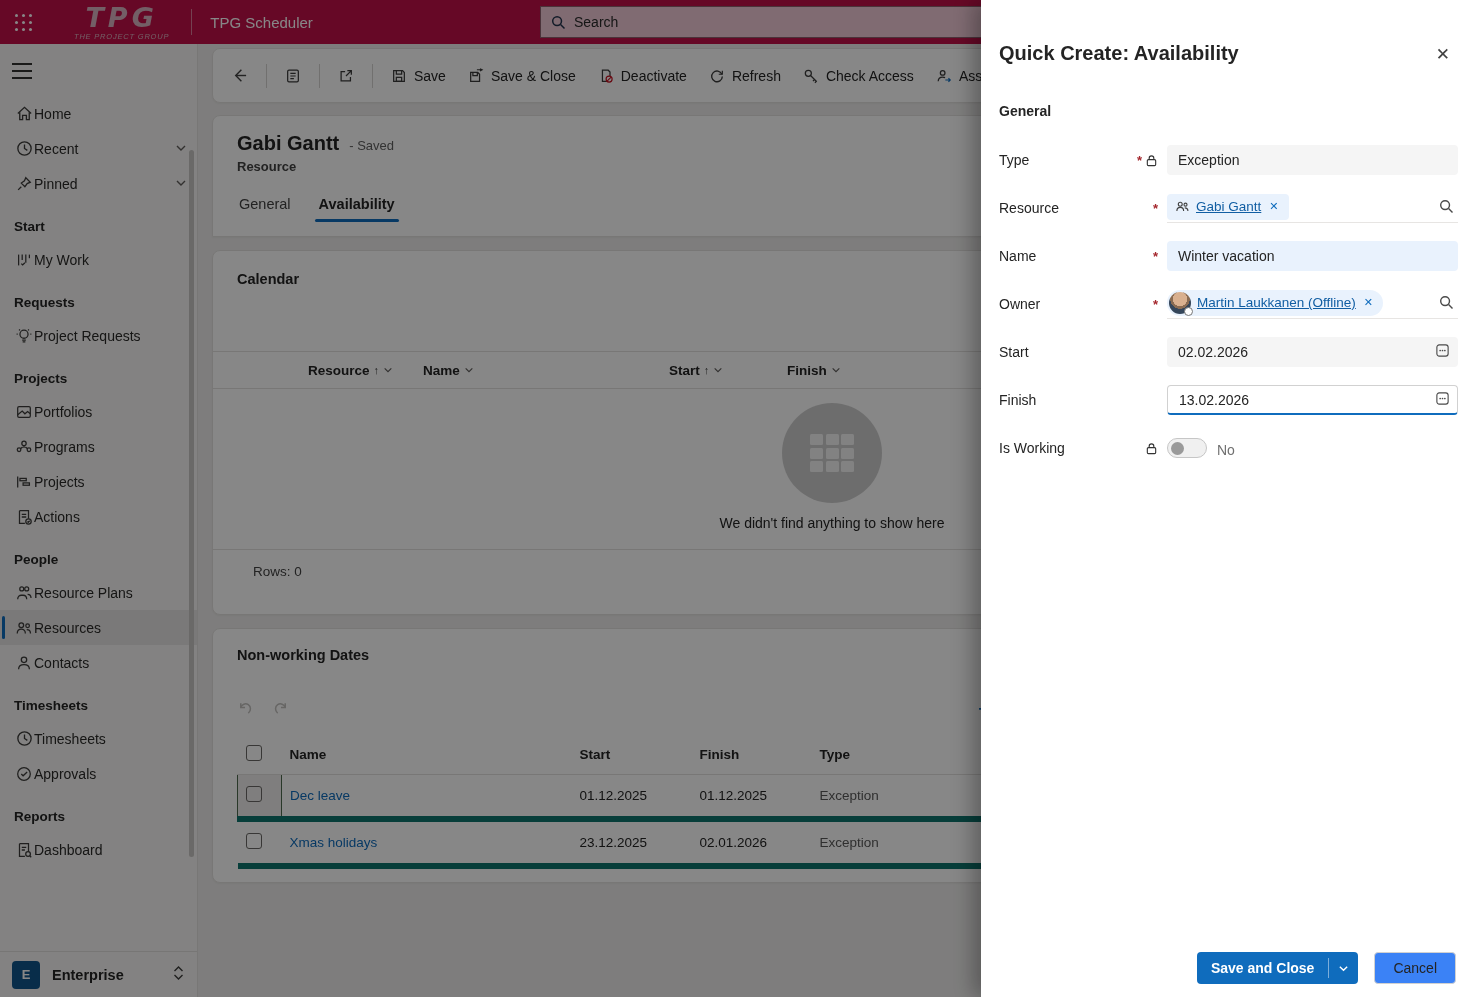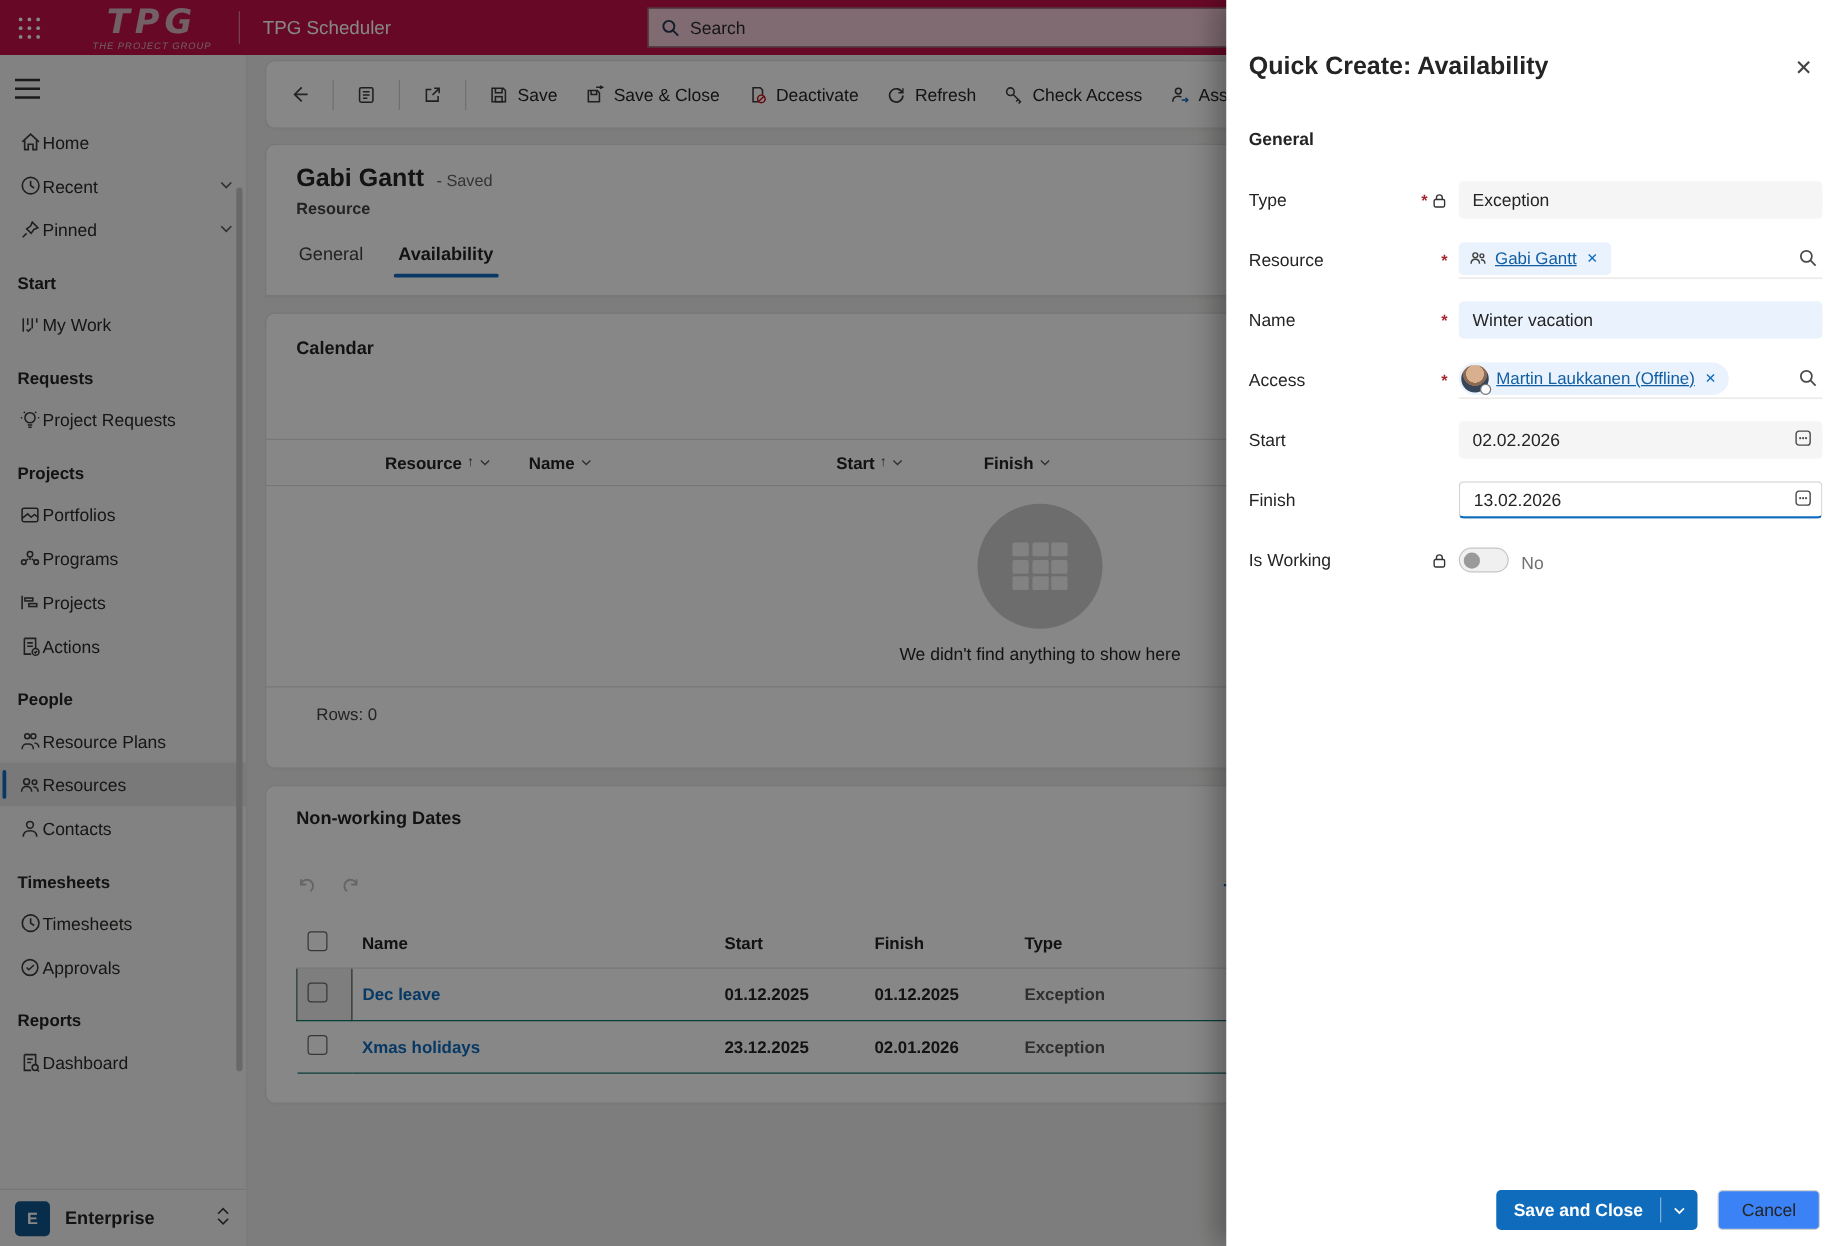--- a/index.html
+++ b/index.html
@@ -13,21 +13,21 @@
     display:flex; align-items:center; justify-content:center; cursor:pointer; }
   .waffle .dots { width:3px; height:3px; border-radius:50%; background:#fff;
     box-shadow:0 0 #fff, 7px 0 #fff, 14px 0 #fff, 0 7px #fff, 7px 7px #fff, 14px 7px #fff,
                0 14px #fff, 7px 14px #fff, 14px 14px #fff; margin:-14px 0 0 -14px; }
   .logo { margin-left:34px; display:flex; flex-direction:column; align-items:center; line-height:1; }
   .logo-tpg { font-size:27px; font-weight:bold; font-style:italic; letter-spacing:4px;
     color:#d9b3c0; font-family:"DejaVu Sans",sans-serif; }
   .logo-sub { font-size:7.5px; font-style:italic; letter-spacing:.8px; color:#d9b3c0; margin-top:2px; }
   .topbar-divider { width:1px; height:26px; background:rgba(255,255,255,.45); margin:0 18px 0 22px; }
   .app-title { color:#ffffff; font-size:15px; }
-  .search-box { position:absolute; left:518px; top:6px; width:552px; height:32px;
+  .search-box { position:absolute; left:540px; top:6px; width:552px; height:32px;
     background:rgba(255,255,255,.78); border:1px solid rgba(60,10,25,.55);
     display:flex; align-items:center; padding:0 10px; gap:8px; }
   .search-box svg { flex:0 0 auto; }
   .search-box input { border:none; background:transparent; outline:none; font-size:14px;
     color:#1b1b1b; width:100%; font-family:inherit; }
   .search-box input::placeholder { color:#2b2b2b; }
 
   
   .sidebar { position:fixed; top:44px; left:0; bottom:0; width:198px; background:#f7f6f5;
     border-right:1px solid #e3e1df; padding-top:8px; z-index:1; }
@@ -97,21 +97,21 @@
   .rows-divider { border-top:1px solid #e3e1df; margin-top:18px; }
   .rows-label { padding:14px 0 0 40px; font-size:13.5px; color:#424242; }
 
   .nwd-card { width:810px; height:255px; margin-top:13px; padding:18px 24px 0; position:relative; }
   .nwd-actions { display:flex; align-items:center; margin-top:32px; gap:18px; }
   .icon-btn { background:none; border:none; cursor:pointer; display:flex; align-items:center; }
   .nwd-plus { margin-left:auto; font-size:26px; font-weight:300; color:#0f6cbd; line-height:1;
     background:none; border:none; cursor:pointer; padding:0 4px; }
   table.nwd { width:100%; border-collapse:collapse; margin-top:14px; font-size:13.5px; }
   table.nwd th { text-align:left; font-weight:bold; padding:10px 8px; border-bottom:1px solid #e3e1df; }
-  table.nwd td { padding:11px 8px; border-bottom:1px solid #0f766e;font-weight:bold; }
+  table.nwd td { padding:11px 8px; border-bottom:6px solid #0f766e; }
   .col-chk { width:44px; }
   .col-name { width:290px; }
   .col-date { width:120px; }
   .checkbox { width:16px; height:16px; border:1.6px solid #6b6966; border-radius:3px;
     background:transparent; display:inline-block; cursor:pointer; }
   td.focus-cell { border:1px solid #4e6b4e; background:#f0efee; }
   a.grid-link { color:#0f6cbd; text-decoration:none; cursor:pointer; }
   .type-cell { color:#5a5a5a; }
 
   
@@ -616,21 +616,21 @@
     <span class="f-label">Name</span>
     <span class="f-marker">
         <span class="req">*</span>
       </span>
     <div class="f-control">
       <input class="input filled" value="Winter vacation" style="">
     </div>
   </div>
 
   <div class="field-row">
-    <span class="f-label">Access</span>
+    <span class="f-label">Owner</span>
     <span class="f-marker">
         <span class="req">*</span>
       </span>
     <div class="f-control">
       <div class="lookup">
         <span class="pill round">
           <span class="avatar">
               <span class="presence"></span>
             </span>
           <a>Martin Laukkanen (Offline)</a>

